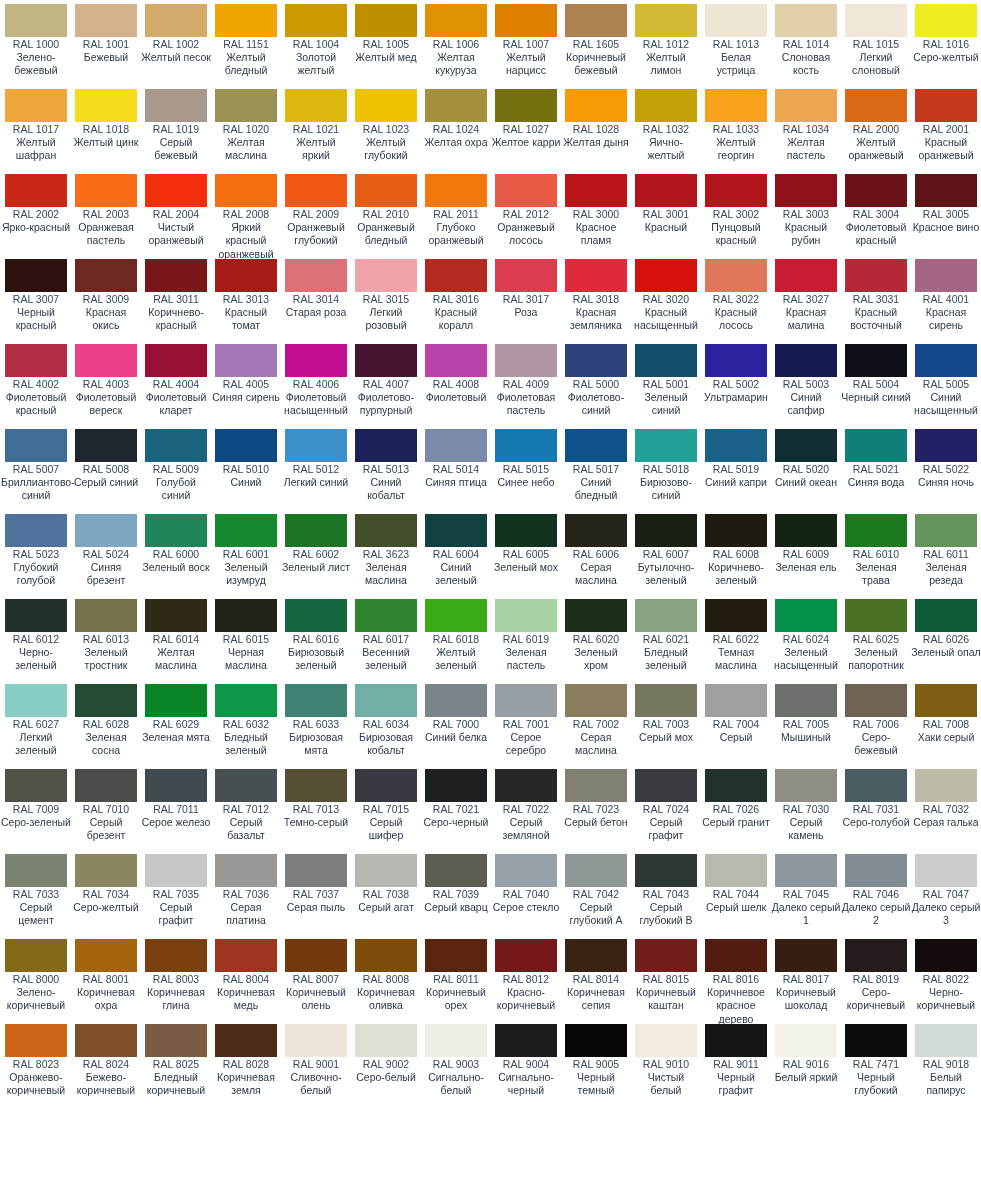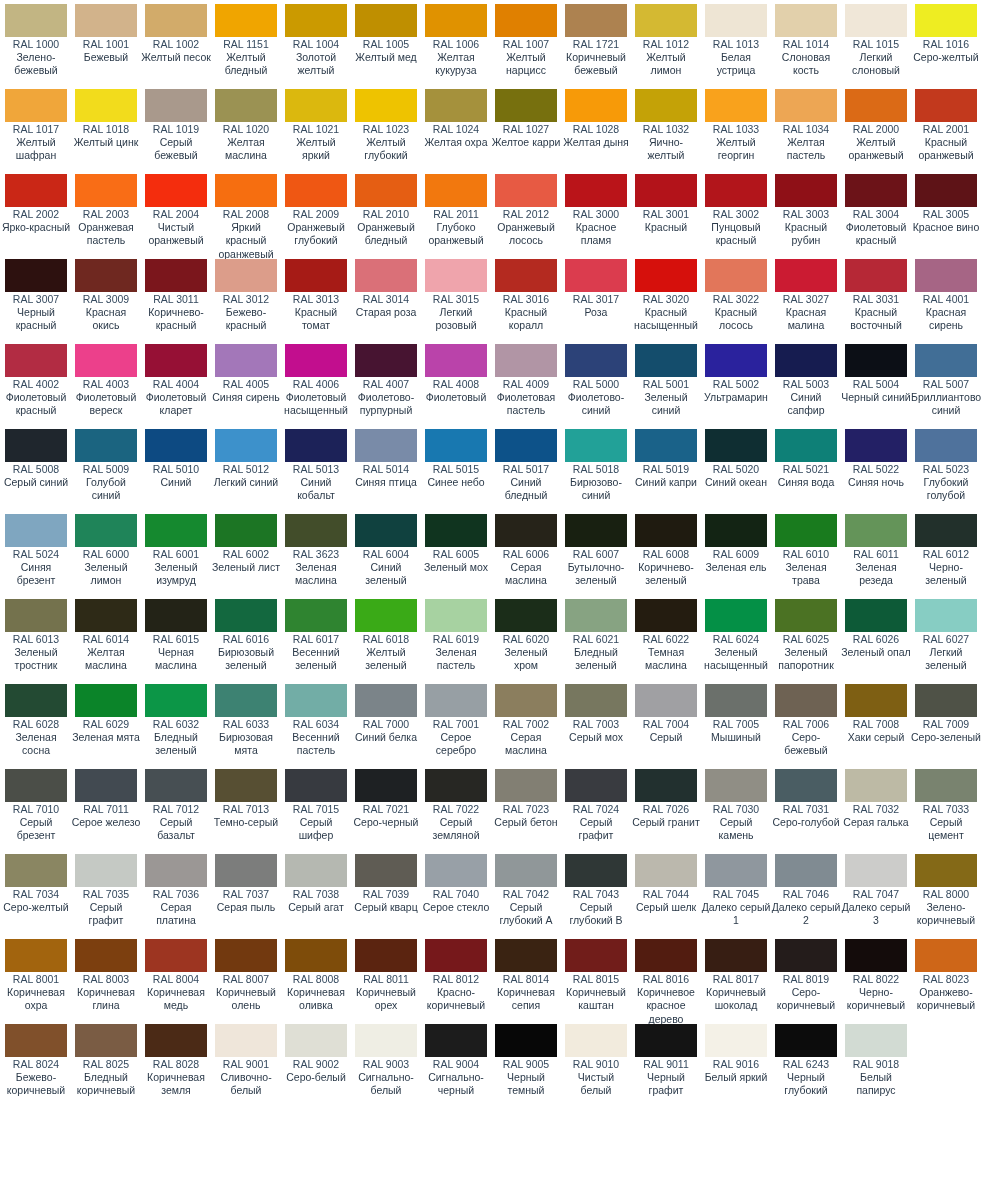--- a/index.html
+++ b/index.html
@@ -106,21 +106,21 @@
     <div class="cell">
       <div class="swatch" style="background: rgb(224, 128, 0);"></div>
       <div class="caption">
         <span class="code">RAL 1007</span>
         <span class="label">Желтый нарцисс</span>
       </div>
     </div>
     <div class="cell">
       <div class="swatch" style="background: rgb(173, 130, 80);"></div>
       <div class="caption">
-        <span class="code">RAL 1721</span>
+        <span class="code">RAL 1605</span>
         <span class="label">Коричневый бежевый</span>
       </div>
     </div>
     <div class="cell">
       <div class="swatch" style="background: rgb(212, 185, 50);"></div>
       <div class="caption">
         <span class="code">RAL 1012</span>
         <span class="label">Желтый лимон</span>
       </div>
     </div>
@@ -363,27 +363,20 @@
       </div>
     </div>
     <div class="cell">
       <div class="swatch" style="background: rgb(123, 22, 28);"></div>
       <div class="caption">
         <span class="code">RAL 3011</span>
         <span class="label">Коричнево-красный</span>
       </div>
     </div>
     <div class="cell">
-      <div class="swatch" style="background: rgb(220, 157, 138);"></div>
-      <div class="caption">
-        <span class="code">RAL 3012</span>
-        <span class="label">Бежево-красный</span>
-      </div>
-    </div>
-    <div class="cell">
       <div class="swatch" style="background: rgb(166, 27, 22);"></div>
       <div class="caption">
         <span class="code">RAL 3013</span>
         <span class="label">Красный томат</span>
       </div>
     </div>
     <div class="cell">
       <div class="swatch" style="background: rgb(218, 112, 120);"></div>
       <div class="caption">
         <span class="code">RAL 3014</span>
@@ -405,20 +398,27 @@
       </div>
     </div>
     <div class="cell">
       <div class="swatch" style="background: rgb(219, 60, 78);"></div>
       <div class="caption">
         <span class="code">RAL 3017</span>
         <span class="label">Роза</span>
       </div>
     </div>
     <div class="cell">
+      <div class="swatch" style="background: rgb(224, 42, 60);"></div>
+      <div class="caption">
+        <span class="code">RAL 3018</span>
+        <span class="label">Красная земляника</span>
+      </div>
+    </div>
+    <div class="cell">
       <div class="swatch" style="background: rgb(214, 16, 12);"></div>
       <div class="caption">
         <span class="code">RAL 3020</span>
         <span class="label">Красный насыщенный</span>
       </div>
     </div>
     <div class="cell">
       <div class="swatch" style="background: rgb(226, 118, 90);"></div>
       <div class="caption">
         <span class="code">RAL 3022</span>
@@ -531,20 +531,27 @@
       </div>
     </div>
     <div class="cell">
       <div class="swatch" style="background: rgb(12, 15, 22);"></div>
       <div class="caption">
         <span class="code">RAL 5004</span>
         <span class="label">Черный синий</span>
       </div>
     </div>
     <div class="cell">
+      <div class="swatch" style="background: rgb(21, 71, 140);"></div>
+      <div class="caption">
+        <span class="code">RAL 5005</span>
+        <span class="label">Синий насыщенный</span>
+      </div>
+    </div>
+    <div class="cell">
       <div class="swatch" style="background: rgb(65, 110, 150);"></div>
       <div class="caption">
         <span class="code">RAL 5007</span>
         <span class="label">Бриллиантово-синий</span>
       </div>
     </div>
     <div class="cell">
       <div class="swatch" style="background: rgb(31, 38, 45);"></div>
       <div class="caption">
         <span class="code">RAL 5008</span>
@@ -646,21 +653,21 @@
       <div class="swatch" style="background: rgb(127, 166, 192);"></div>
       <div class="caption">
         <span class="code">RAL 5024</span>
         <span class="label">Синяя брезент</span>
       </div>
     </div>
     <div class="cell">
       <div class="swatch" style="background: rgb(31, 132, 89);"></div>
       <div class="caption">
         <span class="code">RAL 6000</span>
-        <span class="label">Зеленый лимон</span>
+        <span class="label">Зеленый воск</span>
       </div>
     </div>
     <div class="cell">
       <div class="swatch" style="background: rgb(21, 137, 47);"></div>
       <div class="caption">
         <span class="code">RAL 6001</span>
         <span class="label">Зеленый изумруд</span>
       </div>
     </div>
     <div class="cell">
@@ -863,21 +870,21 @@
       <div class="swatch" style="background: rgb(61, 130, 114);"></div>
       <div class="caption">
         <span class="code">RAL 6033</span>
         <span class="label">Бирюзовая мята</span>
       </div>
     </div>
     <div class="cell">
       <div class="swatch" style="background: rgb(114, 173, 166);"></div>
       <div class="caption">
         <span class="code">RAL 6034</span>
-        <span class="label">Весенний пастель</span>
+        <span class="label">Бирюзовая кобальт</span>
       </div>
     </div>
     <div class="cell">
       <div class="swatch" style="background: rgb(123, 132, 137);"></div>
       <div class="caption">
         <span class="code">RAL 7000</span>
         <span class="label">Синий белка</span>
       </div>
     </div>
     <div class="cell">
@@ -1303,21 +1310,21 @@
     <div class="cell">
       <div class="swatch" style="background: rgb(244, 241, 231);"></div>
       <div class="caption">
         <span class="code">RAL 9016</span>
         <span class="label">Белый яркий</span>
       </div>
     </div>
     <div class="cell">
       <div class="swatch" style="background: rgb(12, 12, 12);"></div>
       <div class="caption">
-        <span class="code">RAL 6243</span>
+        <span class="code">RAL 7471</span>
         <span class="label">Черный глубокий</span>
       </div>
     </div>
     <div class="cell">
       <div class="swatch" style="background: rgb(210, 219, 211);"></div>
       <div class="caption">
         <span class="code">RAL 9018</span>
         <span class="label">Белый папирус</span>
       </div>
     </div>

